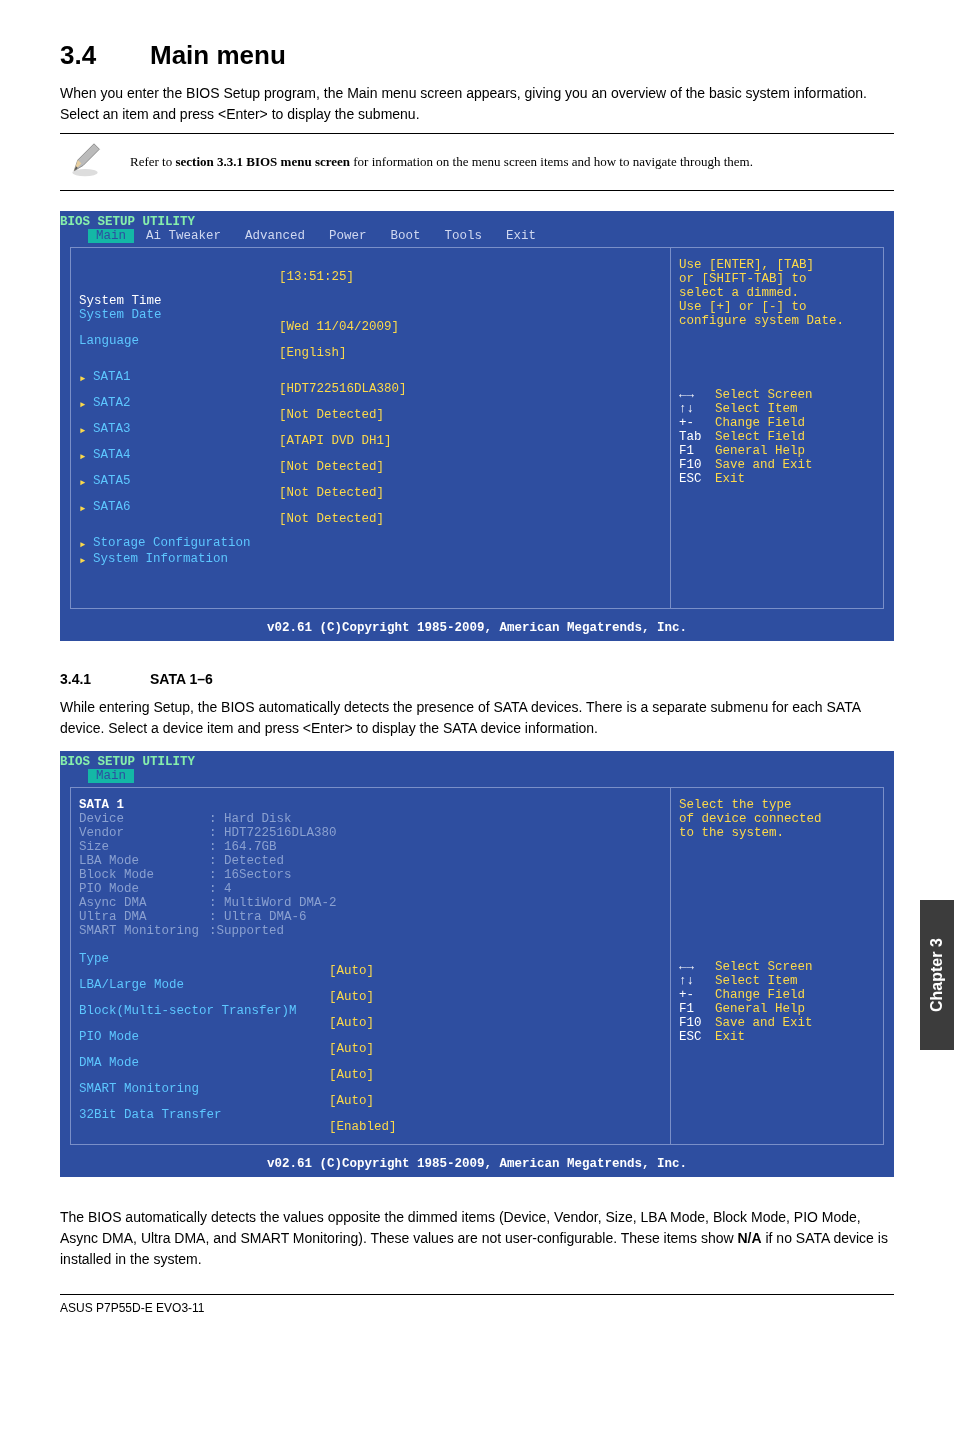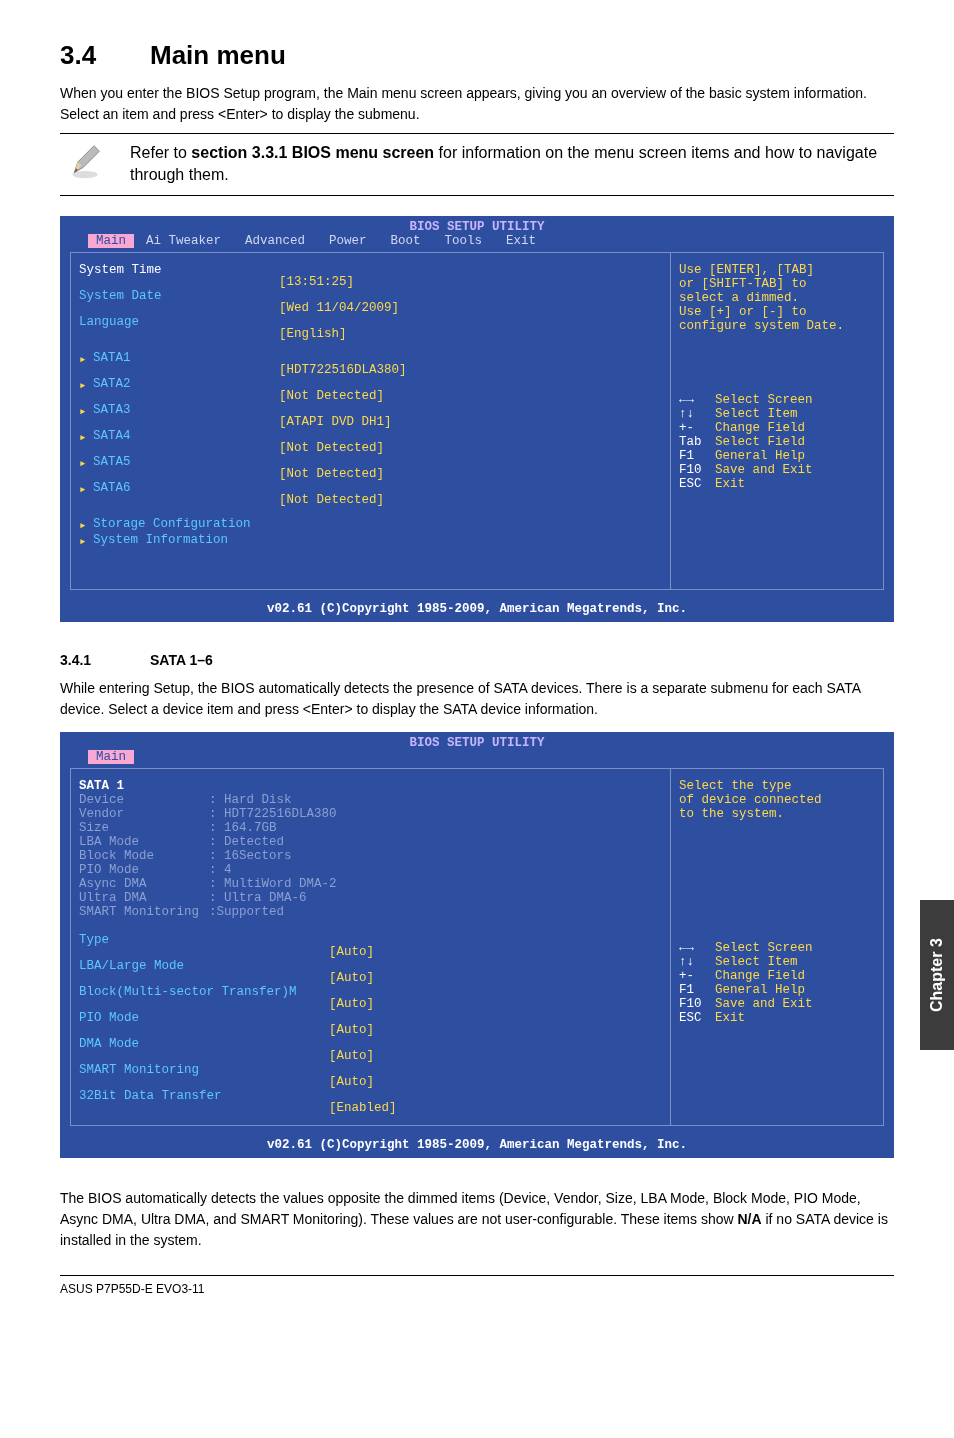--- a/index.html
+++ b/index.html
@@ -31,38 +31,38 @@
     border-top: 1px solid #000;
     border-bottom: 1px solid #000;
     padding: 8px 0;
     margin-bottom: 20px;
   }
   .note-icon {
     width: 50px;
     flex-shrink: 0;
     text-align: center;
   }
-  .note-text { font-size: 16px; line-height: 1.4; padding-left: 20px;}
+  .note-text { font-size: 13px; line-height: 1.4; padding-left: 20px; font-family: Liberation Serif, serif;}
   .bios-box {
     background: #2e4ea0;
     color: #fff;
     font-family: "Courier New", monospace;
     font-size: 12.5px;
     margin: 12px 0 30px 0;
     padding: 0;
   }
-  .bios-title { text-align: center; padding: 4px 0 0 0; font-weight: bold; color:#c4b5fd; }
+  .bios-title { padding: 4px 0 0 0; font-weight: bold; color:#86efac; }
   .bios-tabs {
     display: flex;
     padding: 0 28px 4px 28px;
     color: #d0d8f0;
   }
   .bios-tabs span { padding: 0 12px; }
   .bios-tabs span.selected {
-    background: #f9a8d4;
+    background: #14b8a6;
     color: #2e4ea0;
     padding: 0 8px;
   }
   .bios-body {
     display: flex;
     padding: 0 10px 8px 10px;
   }
   .bios-left {
     flex: 1;
     background: #2e4ea0;
@@ -72,21 +72,21 @@
   }
   .bios-right {
     width: 214px;
     background: #2e4ea0;
     padding: 10px 8px;
     border: 1px solid #7a8fc8;
     color: #fcd94a;
   }
   .bios-row { display: flex; white-space: pre; }
   .bios-label { color: #5dc7ff; flex: 0 0 200px; }
-  .bios-label.highlight { color:#fff; }
+  .bios-label.highlight { color:#fff;margin-top:36px; }
   .bios-value { color: #fcd94a; margin-top: 12px; }
   .bios-arrow { color: #fcd94a; width: 14px; display: inline-block; }
   .bios-sub { color: #5dc7ff; }
   .bios-dim { color: #8aa0d0; }
   .bios-help-key { color: #fff; display: inline-block; width: 36px; }
   .bios-copyright {
     text-align: center;
     color: #fff;
     background: #2e4ea0;
     padding: 4px 0 6px 0;

